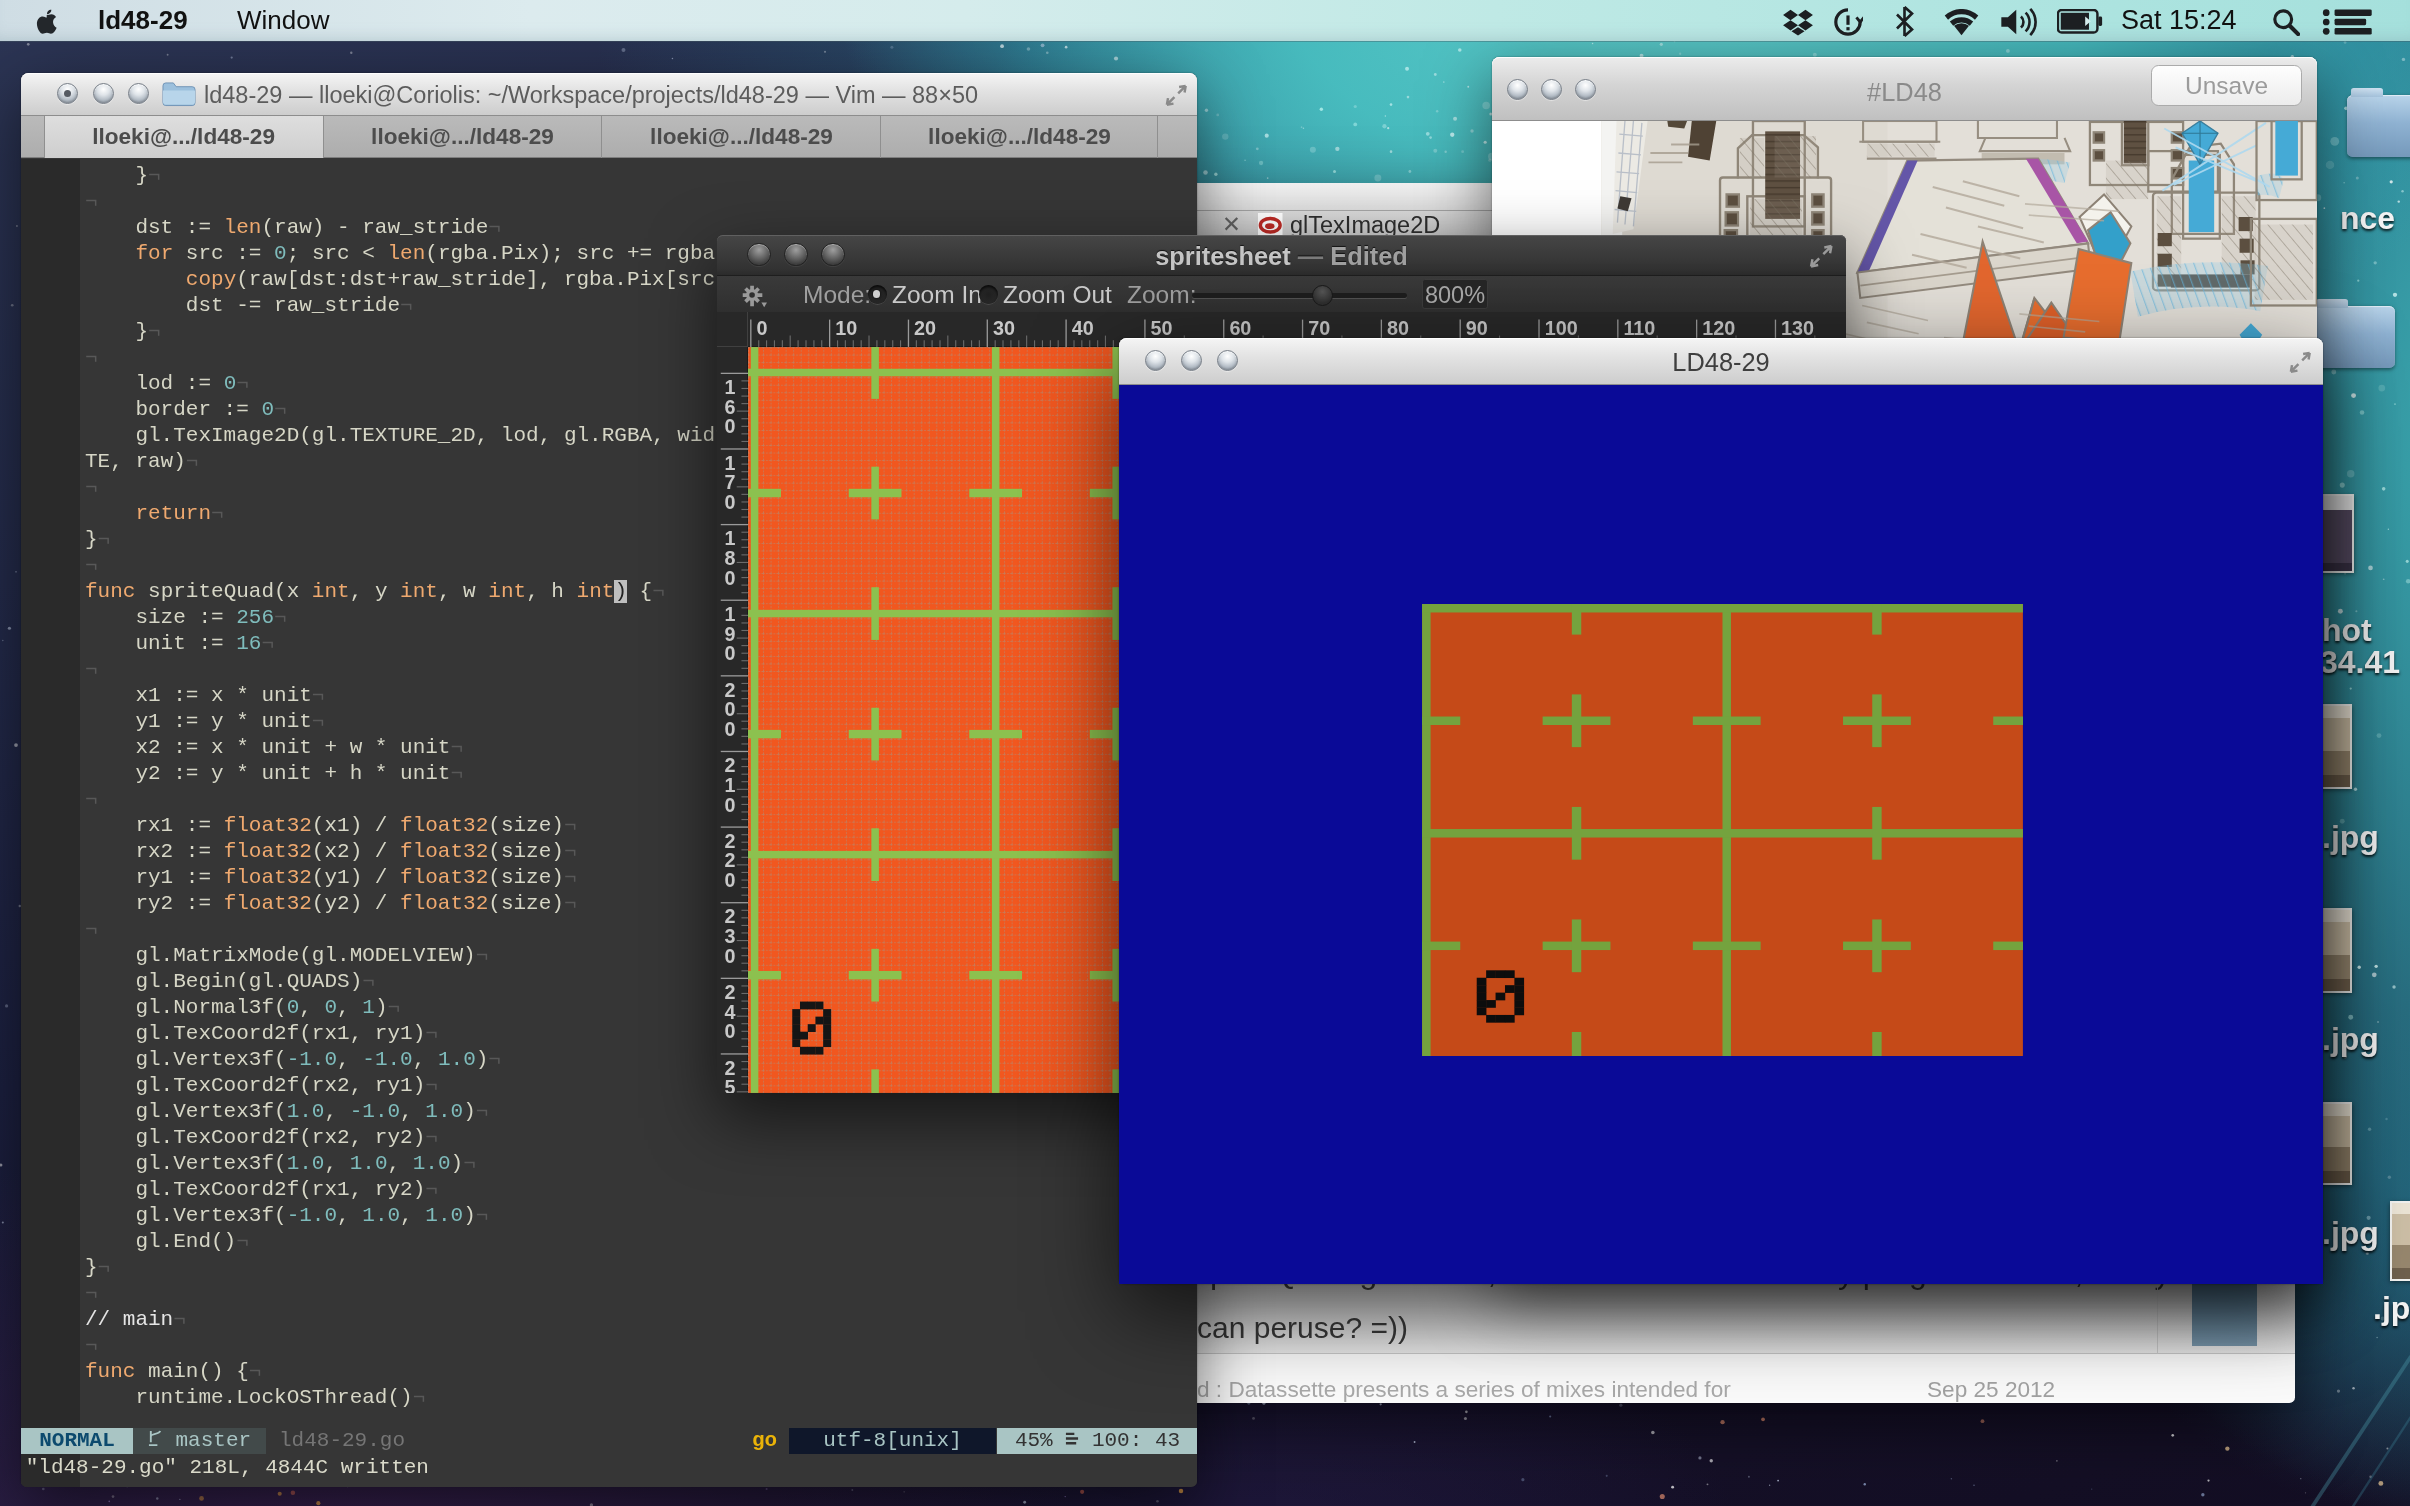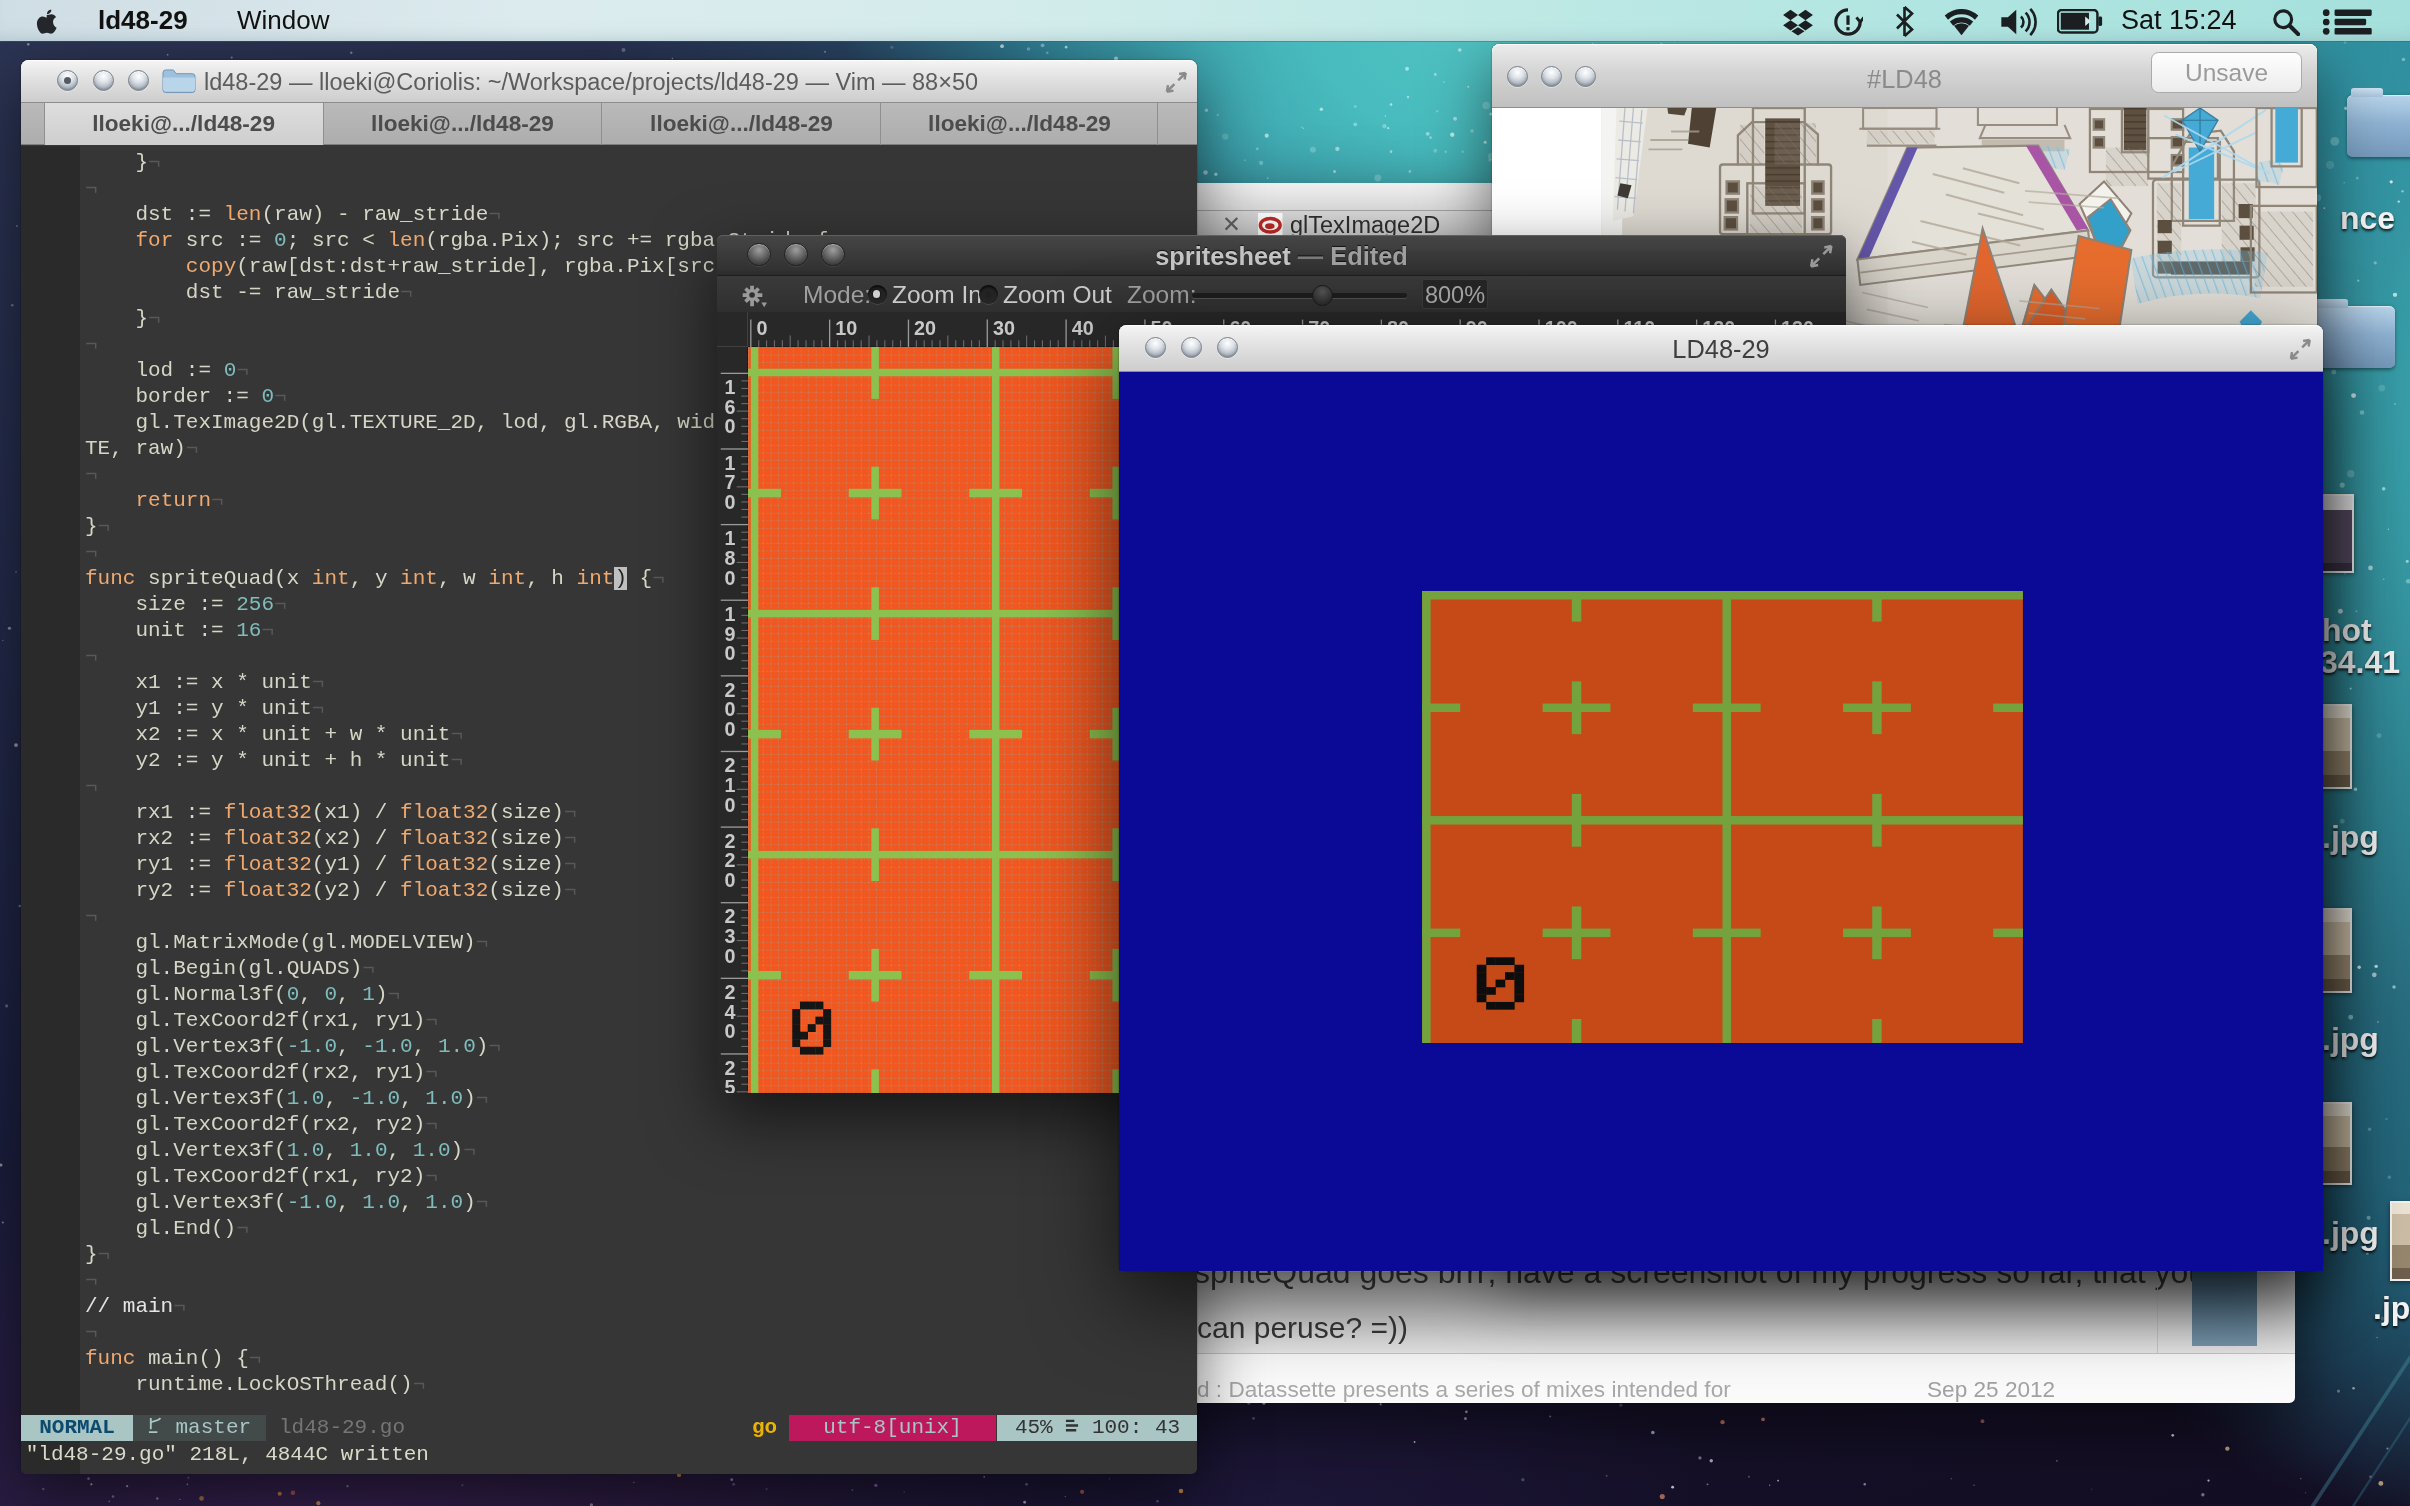--- a/index.html
+++ b/index.html
@@ -23,21 +23,21 @@
   
   .icolabel { color:#f4f4f4; font-weight:bold; font-size:32px; text-shadow:0 1.9px 2.8px rgba(0,0,0,0.85); white-space:nowrap; }
   .folder { width:83px; height:62px; border-radius:5.6px;
     background:linear-gradient(#b9d4ea, #8fb2d2 45%, #7599bb); box-shadow:inset 0 0.9px 0.9px rgba(255,255,255,.6), 0 1.9px 3.8px rgba(0,0,0,.4); }
   .folder:before { content:""; position:absolute; left:3.8px; top:-7.5px; width:32px; height:9.4px; border-radius:2.8px 2.8px 0 0;
     background:linear-gradient(#cfe2f2,#a5c3dc); }
   .thumb { background:#f0efec; border:2.8px solid #f2f2f0; box-shadow:0 1.9px 4.7px rgba(0,0,0,.5); }
   .thumb > div { width:100%; height:100%; }
 
   
-  .win { position:absolute; box-shadow:0 22.6px 66px rgba(0,0,0,.55), 0 0 1.9px rgba(0,0,0,.45); border-radius:7.5px 7.5px 5.6px 5.6px; }
+  .win { position:absolute; box-shadow:0 22.6px 66px rgba(0,0,0,.55), 0 0 1.9px rgba(0,0,0,.45); border-radius:7.5px 7.5px 5.6px 5.6px;margin-top:13px; }
   .tbar { position:absolute; left:0; top:0; width:100%; border-radius:7.5px 7.5px 0 0;
     background:linear-gradient(#f5f5f5, #e3e3e3 40%, #cdcdcd 100%);
     border-bottom:0.9px solid #8d8d8d; box-shadow:inset 0 0.9px 0 rgba(255,255,255,.9); }
   .ttl { position:absolute; width:100%; text-align:center; color:#4a4a4a; font-size:24.5px; }
   .tl { position:absolute; width:21px; height:21px; border-radius:50%;
     background:radial-gradient(circle at 50% 28%, #ffffff, #dfe4e9 35%, #adb6c0 68%, #8c96a1 100%);
     box-shadow:inset 0 0.9px 0.9px rgba(255,255,255,.8), inset 0 -0.9px 1.9px rgba(0,0,0,.22), 0 0.9px 0.9px rgba(255,255,255,.5);
     border:0.9px solid #787f88; }
   .expand { position:absolute; }
 
@@ -474,21 +474,21 @@
 <span class="k">func</span> main() {<span class="e">¬</span>
     runtime.LockOSThread()<span class="e">¬</span></div>
     <div id="vstat">
       <div class="sb" style="left:0px; width:112px; background:#a9c5c4; color:#0c4a6e; font-weight:bold; text-align:center;">NORMAL</div>
       <div class="sb" style="left:112px; width:133px; background:#424a4a; color:#a9c5c4; text-align:center;"><svg width="15" height="19" viewBox="0 0 16 20" style="vertical-align:-2.8px;">
             <path d="M3 1 v12 M3 7 c0-4 9-2 10-6" stroke="#a9c5c4" stroke-width="2" fill="none"></path>
             <path d="M1 16 h9" stroke="#a9c5c4" stroke-width="2"></path>
           </svg> master</div>
       <div class="sb" style="left:258px; color:#757575;">ld48-29.go</div>
       <div class="sb" style="left:731px; color:#eab308;font-weight:bold;">go</div>
-      <div class="sb" style="left:768px; width:207px; background:#be185d; color:#a9c5c4; text-align:center;">utf-8[unix]</div>
+      <div class="sb" style="left:768px; width:207px; background:#0f172a; color:#a9c5c4; text-align:center;">utf-8[unix]</div>
       <div class="sb" style="left:976px; width:201px; background:#a9c5c4; color:#333; text-align:center;">45% <svg width="14" height="17" viewBox="0 0 15 18" style="vertical-align:-1.9px">
             <g stroke="#333" stroke-width="2.6">
               <path d="M1 3 h9 M1 8 h13 M1 13 h11"></path>
             </g>
           </svg> 100: 43</div>
     </div>
     <div id="vmsg">"ld48-29.go" 218L, 4844C written</div>
   </div>
 </div>
 

